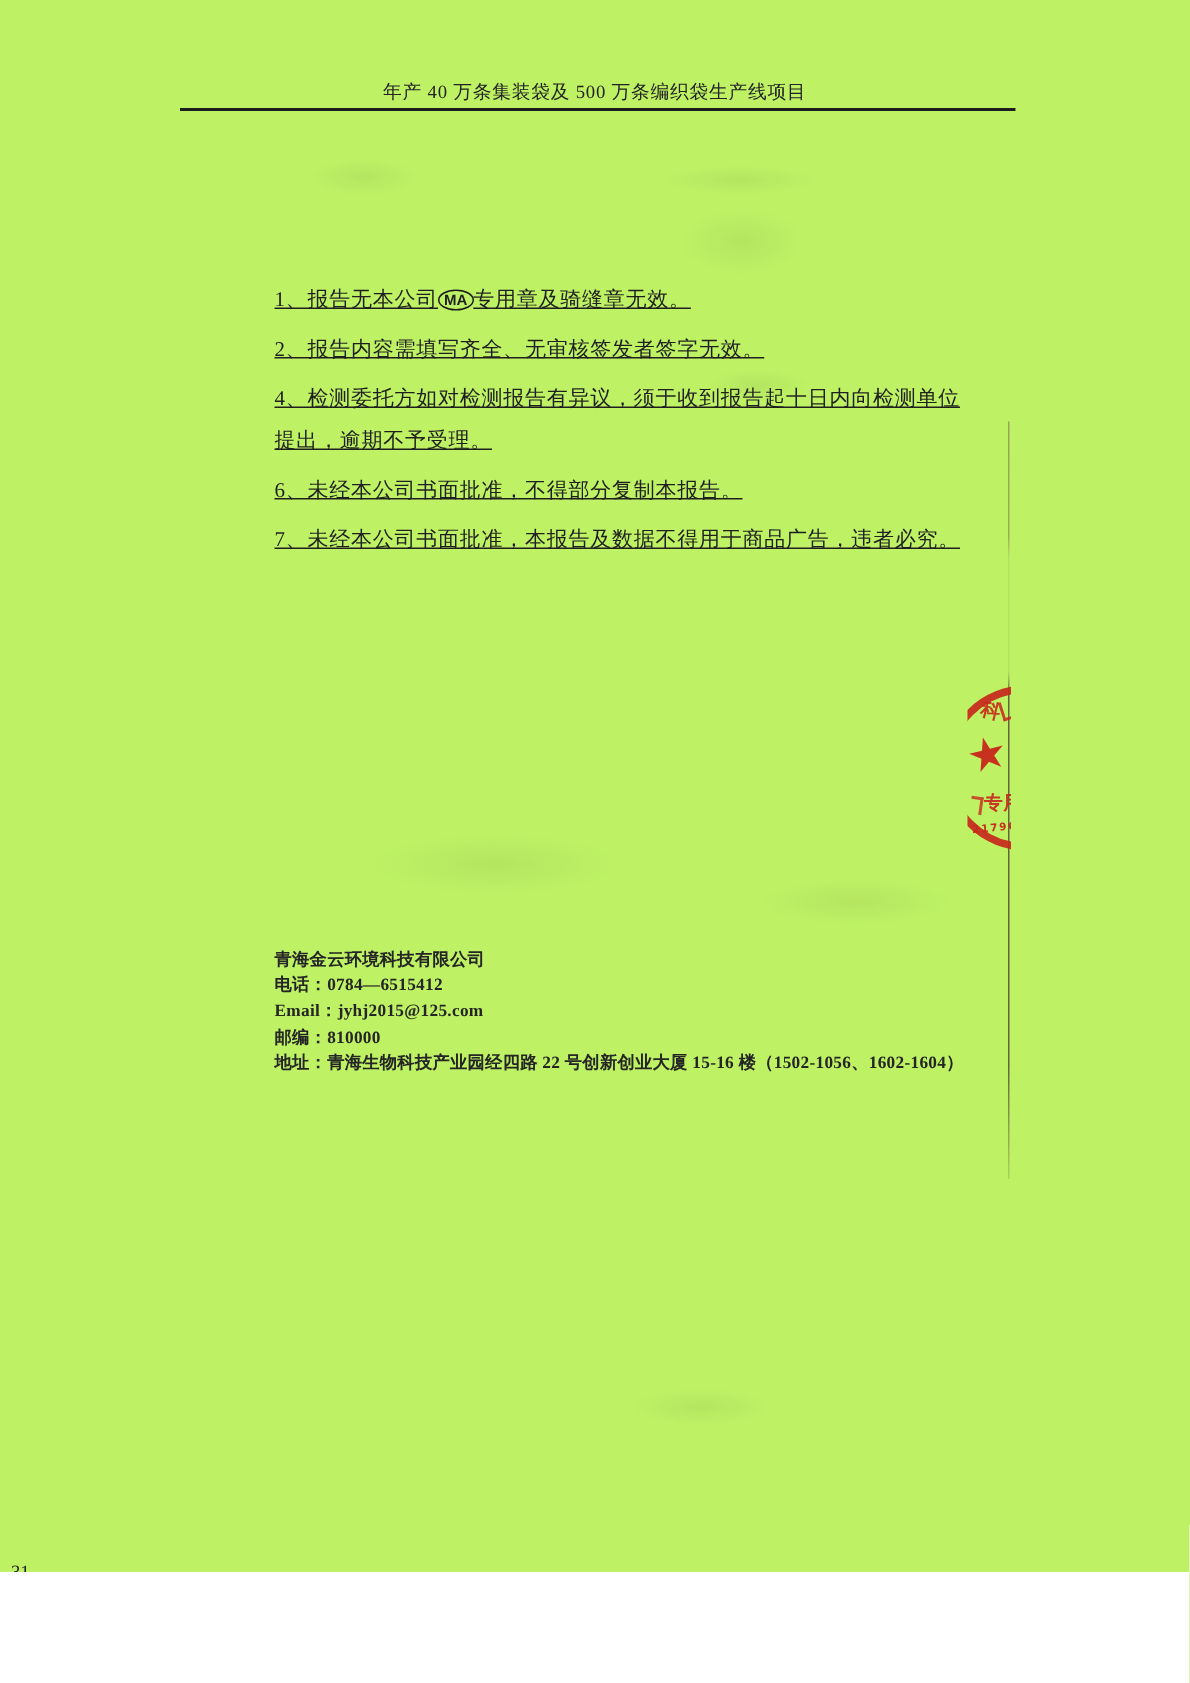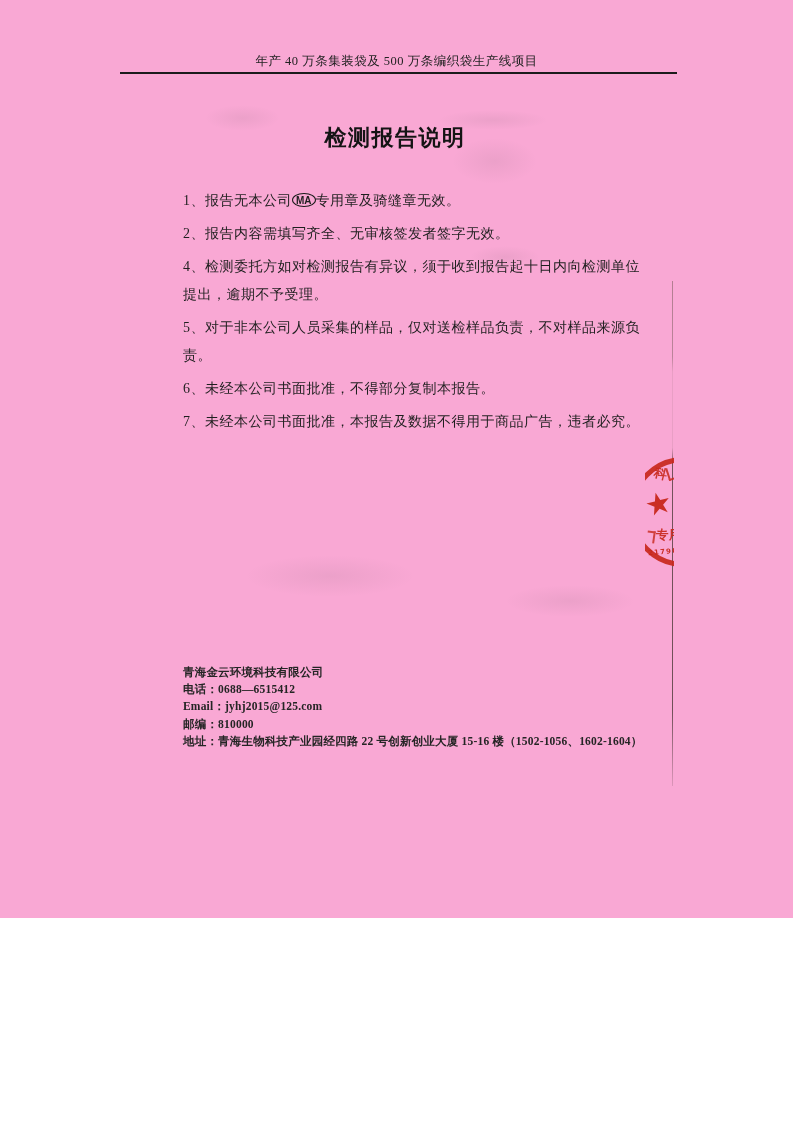--- a/index.html
+++ b/index.html
@@ -1,48 +1,48 @@
 <!DOCTYPE html>
 <html style="--stamp-color: #c8281c;"><head>
 <meta charset="utf-8">
 <style>
   html,body{margin:0;padding:0;background:#fff;}
   .page{
-    position:relative;width:793px;height:918px;background:#f9a8d4;
+    position:relative;width:793px;height:1048px;background:#bef264;
     font-family:"Liberation Serif","DejaVu Serif",serif;color:#1e1e1e;
     overflow:hidden;
   }
   
   .header-title{
     position:absolute;top:53px;left:0;width:793px;text-align:center;
     font-size:12.5px;letter-spacing:0.5px;color:#222;font-weight:500;
   }
   .header-rule{
     position:absolute;top:72px;left:120px;width:557px;height:2px;background:#1c1c1c;
   }
   
   .doc-title{
     position:absolute;top:123px;left:0;width:790px;margin:0;text-align:center;
     font-size:22px;font-weight:bold;letter-spacing:1.5px;color:#141414;
   }
   
   .notes{
     position:absolute;top:187px;left:183px;width:460px;
-    font-size:14px;line-height:28px;letter-spacing:0.5px;color:#1f1f1f;
+    font-size:14px;line-height:28px;letter-spacing:0.5px;color:#1f1f1f;text-decoration:underline;
   }
   .notes p{margin:0 0 5px 0;}
   .cma{
     display:inline-block;border:1.5px solid #1c1c1c;border-radius:50%;
     font-family:"Liberation Sans","DejaVu Sans",sans-serif;
     font-weight:bold;font-size:10px;line-height:11px;padding:1px 3px 0 3px;
     vertical-align:1px;letter-spacing:0;
   }
   
   .contact{
-    position:absolute;top:664px;left:183px;width:570px;
+    position:absolute;top:632px;left:183px;width:570px;
     font-size:11.5px;line-height:17.2px;font-weight:600;color:#252525;
     letter-spacing:0.2px;
   }
   .contact .company{font-weight:bold;font-size:11.5px;}
   
   .page-number{
     position:absolute;top:1041px;left:0;width:793px;text-align:left;
     font-size:12.5px;color:#222;
   }
   
@@ -105,34 +105,32 @@
   .n7{left:420px;top:925px;width:95px;height:26px;}
 </style>
 </head>
 <body>
 
 <div class="page">
 
   <div class="header-title">年产 40 万条集装袋及 500 万条编织袋生产线项目</div>
   <div class="header-rule"></div>
 
-  <h1 class="doc-title">检测报告说明</h1>
 
   <div class="notes">
     <p><span>1、报告无本公司</span><span class="cma"><span>MA</span></span><span>专用章及骑缝章无效。</span></p>
     <p>2、报告内容需填写齐全、无审核签发者签字无效。</p>
     <p>4、检测委托方如对检测报告有异议，须于收到报告起十日内向检测单位提出，逾期不予受理。</p>
-    <p>5、对于非本公司人员采集的样品，仅对送检样品负责，不对样品来源负责。</p>
     <p>6、未经本公司书面批准，不得部分复制本报告。</p>
     <p>7、未经本公司书面批准，本报告及数据不得用于商品广告，违者必究。</p>
   </div>
 
   <div class="contact">
     <div class="company">青海金云环境科技有限公司</div>
-    <div>电话：0688—6515412</div>
+    <div>电话：0784—6515412</div>
     <div>Email：jyhj2015@125.com</div>
     <div>邮编：810000</div>
     <div>地址：青海生物科技产业园经四路 22 号创新创业大厦 15-16 楼（1502-1056、1602-1604）</div>
   </div>
 
   <div class="page-number">- 31 -</div>
 
   <div class="edge-line"></div>
 
   <div class="stamp">

